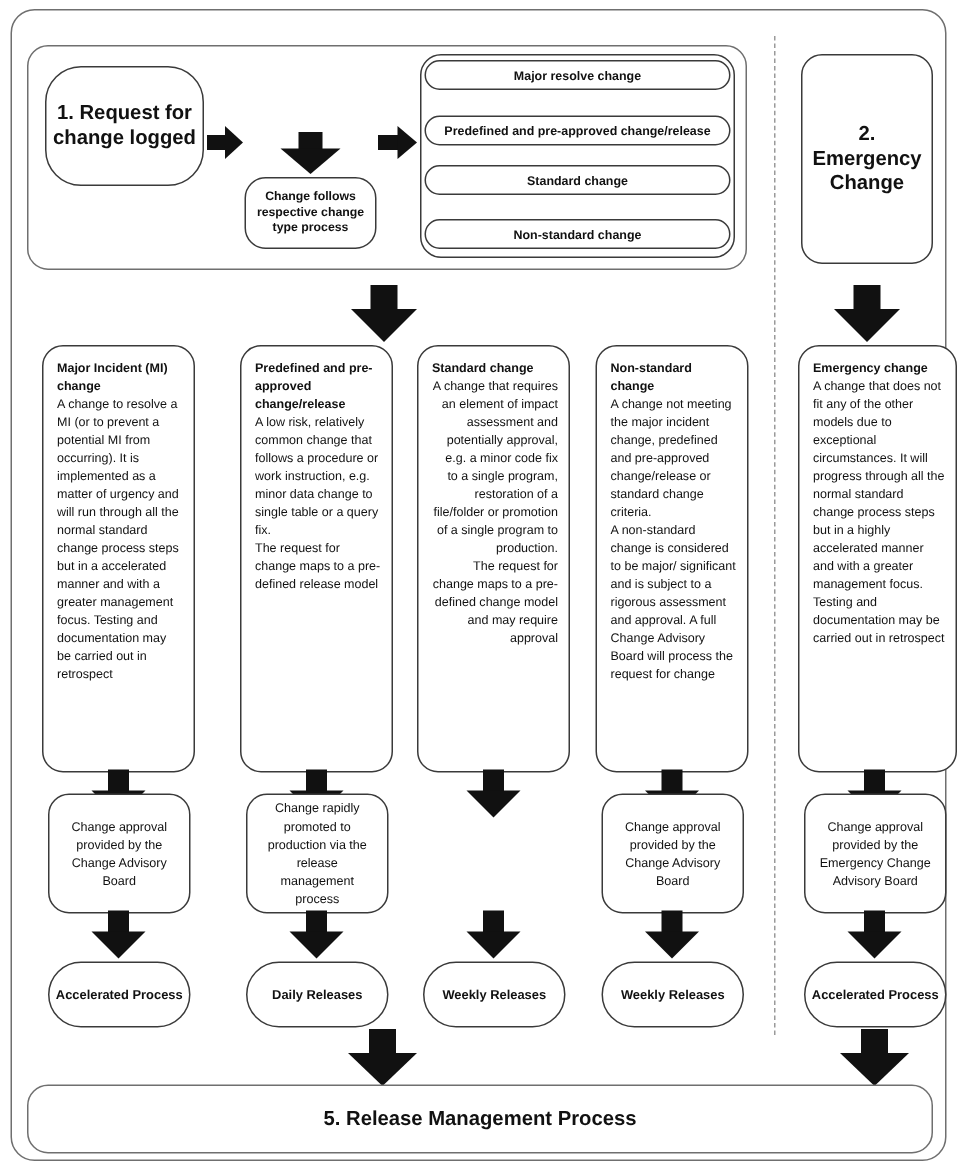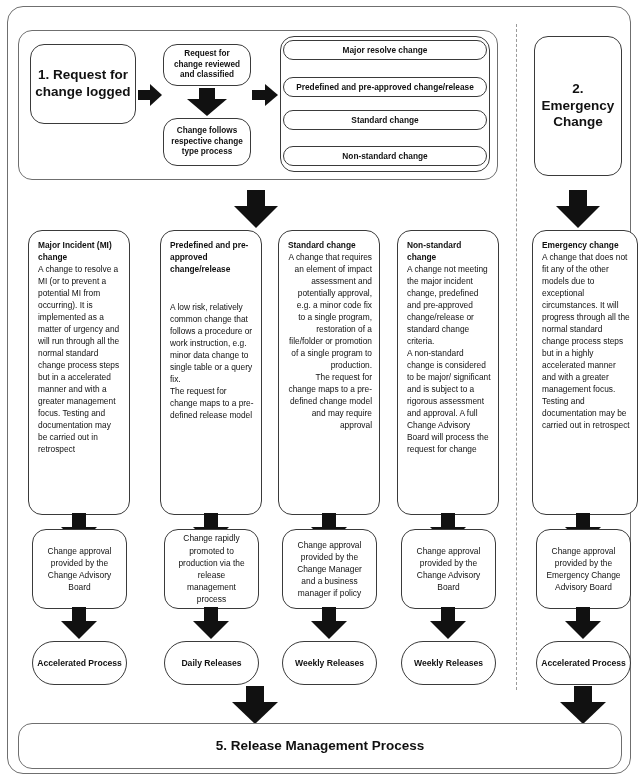--- a/index.html
+++ b/index.html
@@ -142,32 +142,29 @@
 </head>
 <body>
 
 <div id="canvas">
 
   <div class="outer-frame"></div>
 
   <div class="panel" style="left:18px;top:30px;width:480px;height:150px;">
   </div>
 
-  <div class="rbox" style="left:30px;top:44px;width:106px;height:80px;">
+  <div class="rbox" style="left:30px;top:44px;width:106px;height:80px;border-radius:24px;">
     <div class="center-text title-big">1. Request for change logged</div>
   </div>
 
   <div class="aright" style="left:138px;top:84px;width:24px;height:22px;">
     <div class="stem" style="width:14px;height:10px;"></div>
     <div class="head" style="left:12px;border-top-width:11px;border-bottom-width:11px;border-left-width:12px;"></div>
   </div>
 
-  <div class="rbox" style="left:163px;top:44px;width:88px;height:42px;">
-    <div class="center-text small-proc">Request for change reviewed and classified</div>
-  </div>
 
   <div class="adown" style="left:187px;top:88px;width:40px;height:28px;">
     <div class="stem" style="width:16px;height:13px;"></div>
     <div class="head" style="top:11px;border-left-width:20px;border-right-width:20px;border-top-width:17px;"></div>
   </div>
 
   <div class="rbox" style="left:163px;top:118px;width:88px;height:48px;">
     <div class="center-text small-proc">Change follows respective change type process</div>
   </div>
 
@@ -210,21 +207,21 @@
   <div class="rbox" style="left:28px;top:230px;width:102px;height:285px;">
     <div class="desc">
       <span class="hd">Major Incident (MI) change</span>
       <span class="bd" style="white-space: pre-line;">A change to resolve a MI (or to prevent a potential MI from occurring).  It is implemented as a matter of urgency and will run through all the normal standard change process steps but in a accelerated manner and with a greater management focus. Testing and documentation may be carried out in retrospect</span>
     </div>
   </div>
 
   <div class="rbox" style="left:160px;top:230px;width:102px;height:285px;">
     <div class="desc">
       <span class="hd">Predefined and pre-approved change/release</span>
-      <span class="bd" style="white-space: pre-line; margin-top: 26px;">A low risk, relatively common change that follows a procedure or work instruction, e.g. minor data change to single table or a query fix.
+      <span class="bd" style="white-space: pre-line;">A low risk, relatively common change that follows a procedure or work instruction, e.g. minor data change to single table or a query fix.
 The request for change maps to a pre-defined release model</span>
     </div>
   </div>
 
   <div class="rbox" style="left:278px;top:230px;width:102px;height:285px;">
     <div class="desc">
       <span class="hd">Standard change</span>
       <span class="bd" style="white-space: pre-line; text-align: right;">A change that requires an element of impact assessment and potentially approval, e.g. a minor code fix to a single program, restoration of a file/folder or promotion of a single program to production.
 The request for change maps to a pre-defined change model and may require approval</span>
     </div>
@@ -265,23 +262,20 @@
     <div class="stem" style="width:14px;height:16px;"></div>
     <div class="head" style="top:14px;border-left-width:18px;border-right-width:18px;border-top-width:18px;"></div>
   </div>
 
   <div class="rbox" style="left:32px;top:529px;width:95px;height:80px;">
     <div class="center-text approval-text">Change approval provided by the Change Advisory Board</div>
   </div>
   <div class="rbox" style="left:164px;top:529px;width:95px;height:80px;">
     <div class="center-text approval-text">Change rapidly promoted to production via the release management process</div>
   </div>
-  <div class="rbox" style="left:282px;top:529px;width:95px;height:80px;">
-    <div class="center-text approval-text">Change approval provided by the Change Manager and a business manager if policy</div>
-  </div>
   <div class="rbox" style="left:401px;top:529px;width:95px;height:80px;">
     <div class="center-text approval-text">Change approval provided by the Change Advisory Board</div>
   </div>
   <div class="rbox" style="left:536px;top:529px;width:95px;height:80px;">
     <div class="center-text approval-text">Change approval provided by the Emergency Change Advisory Board</div>
   </div>
 
   <div class="adown" style="left:61px;top:607px;width:36px;height:32px;">
     <div class="stem" style="width:14px;height:16px;"></div>
     <div class="head" style="top:14px;border-left-width:18px;border-right-width:18px;border-top-width:18px;"></div>

